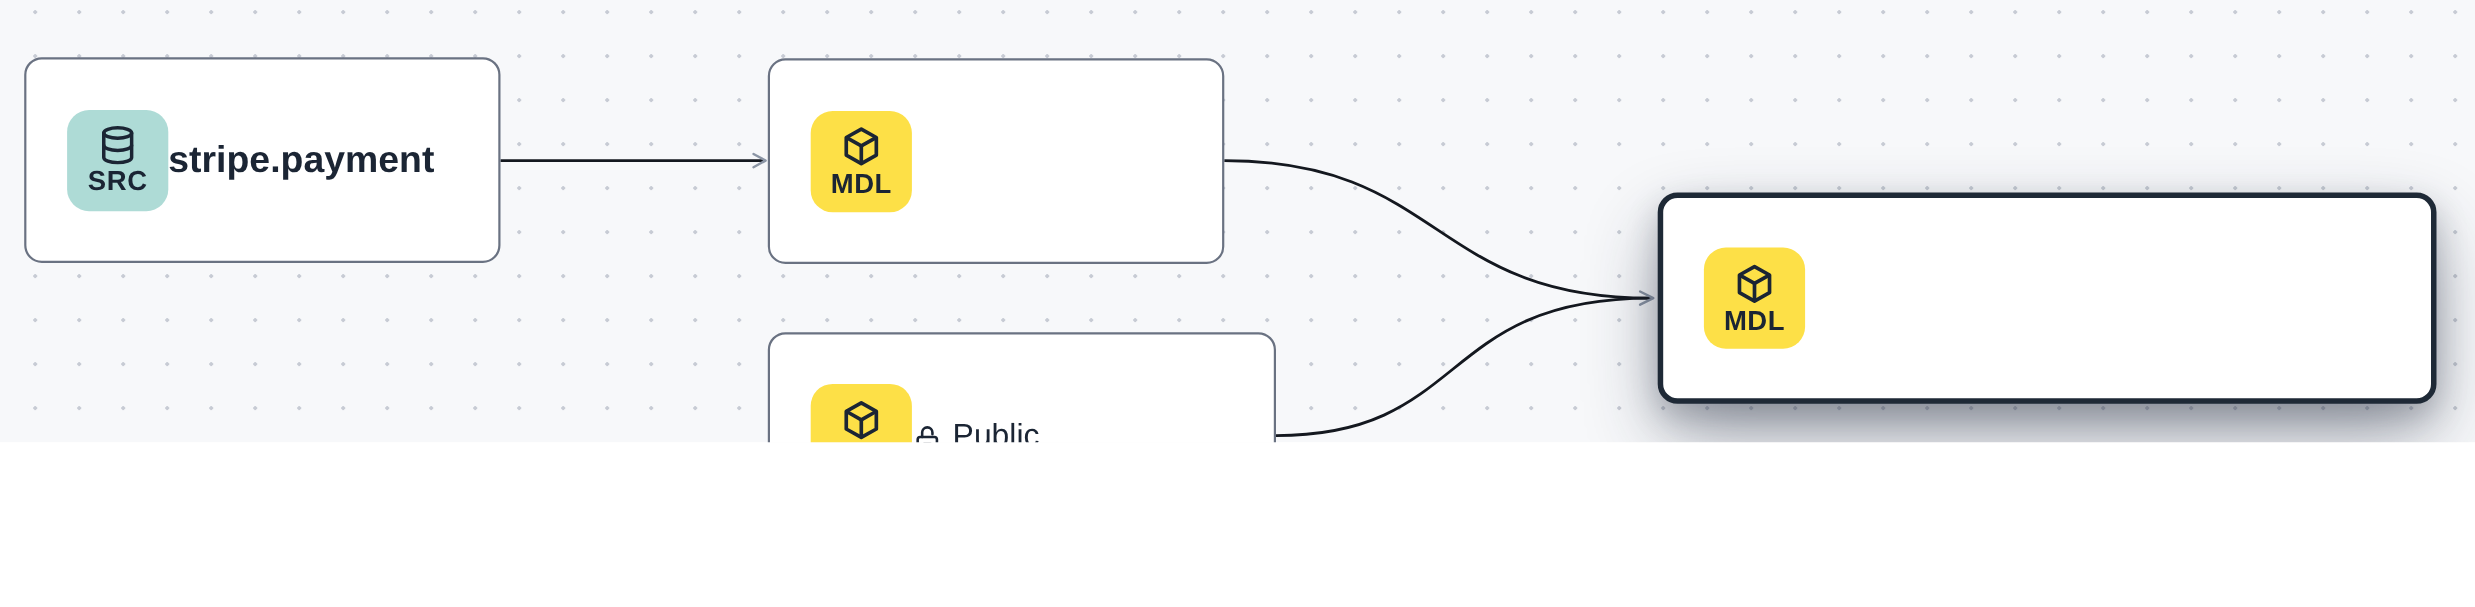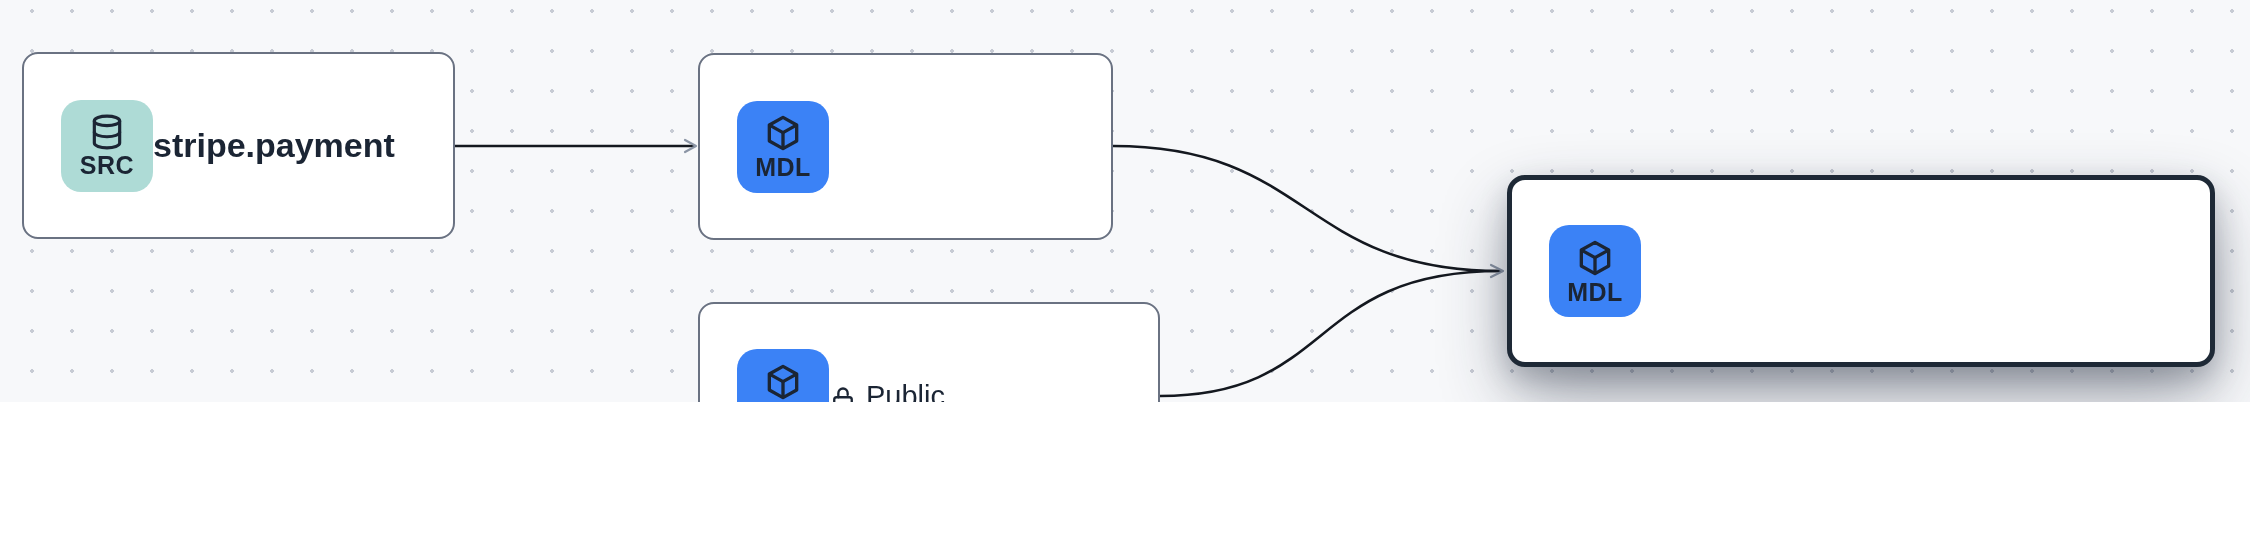--- a/index.html
+++ b/index.html
@@ -61,21 +61,21 @@
     height: 92px;
     border-radius: 20px;
     display: flex;
     flex-direction: column;
     align-items: center;
     justify-content: center;
     gap: 2px;
     color: #1b2534;
   }
   .badge.src { background: #aedbd6; }
-  .badge.mdl { background: #3b82f6; }
+  .badge.mdl { background: #fde047; }
   .badge svg { display: block; }
   .badge .type-label {
     font-size: 25px;
     font-weight: 700;
     line-height: 1;
     letter-spacing: 0.5px;
     color: #1b2534;
   }
   .node-texts {
     display: flex;

